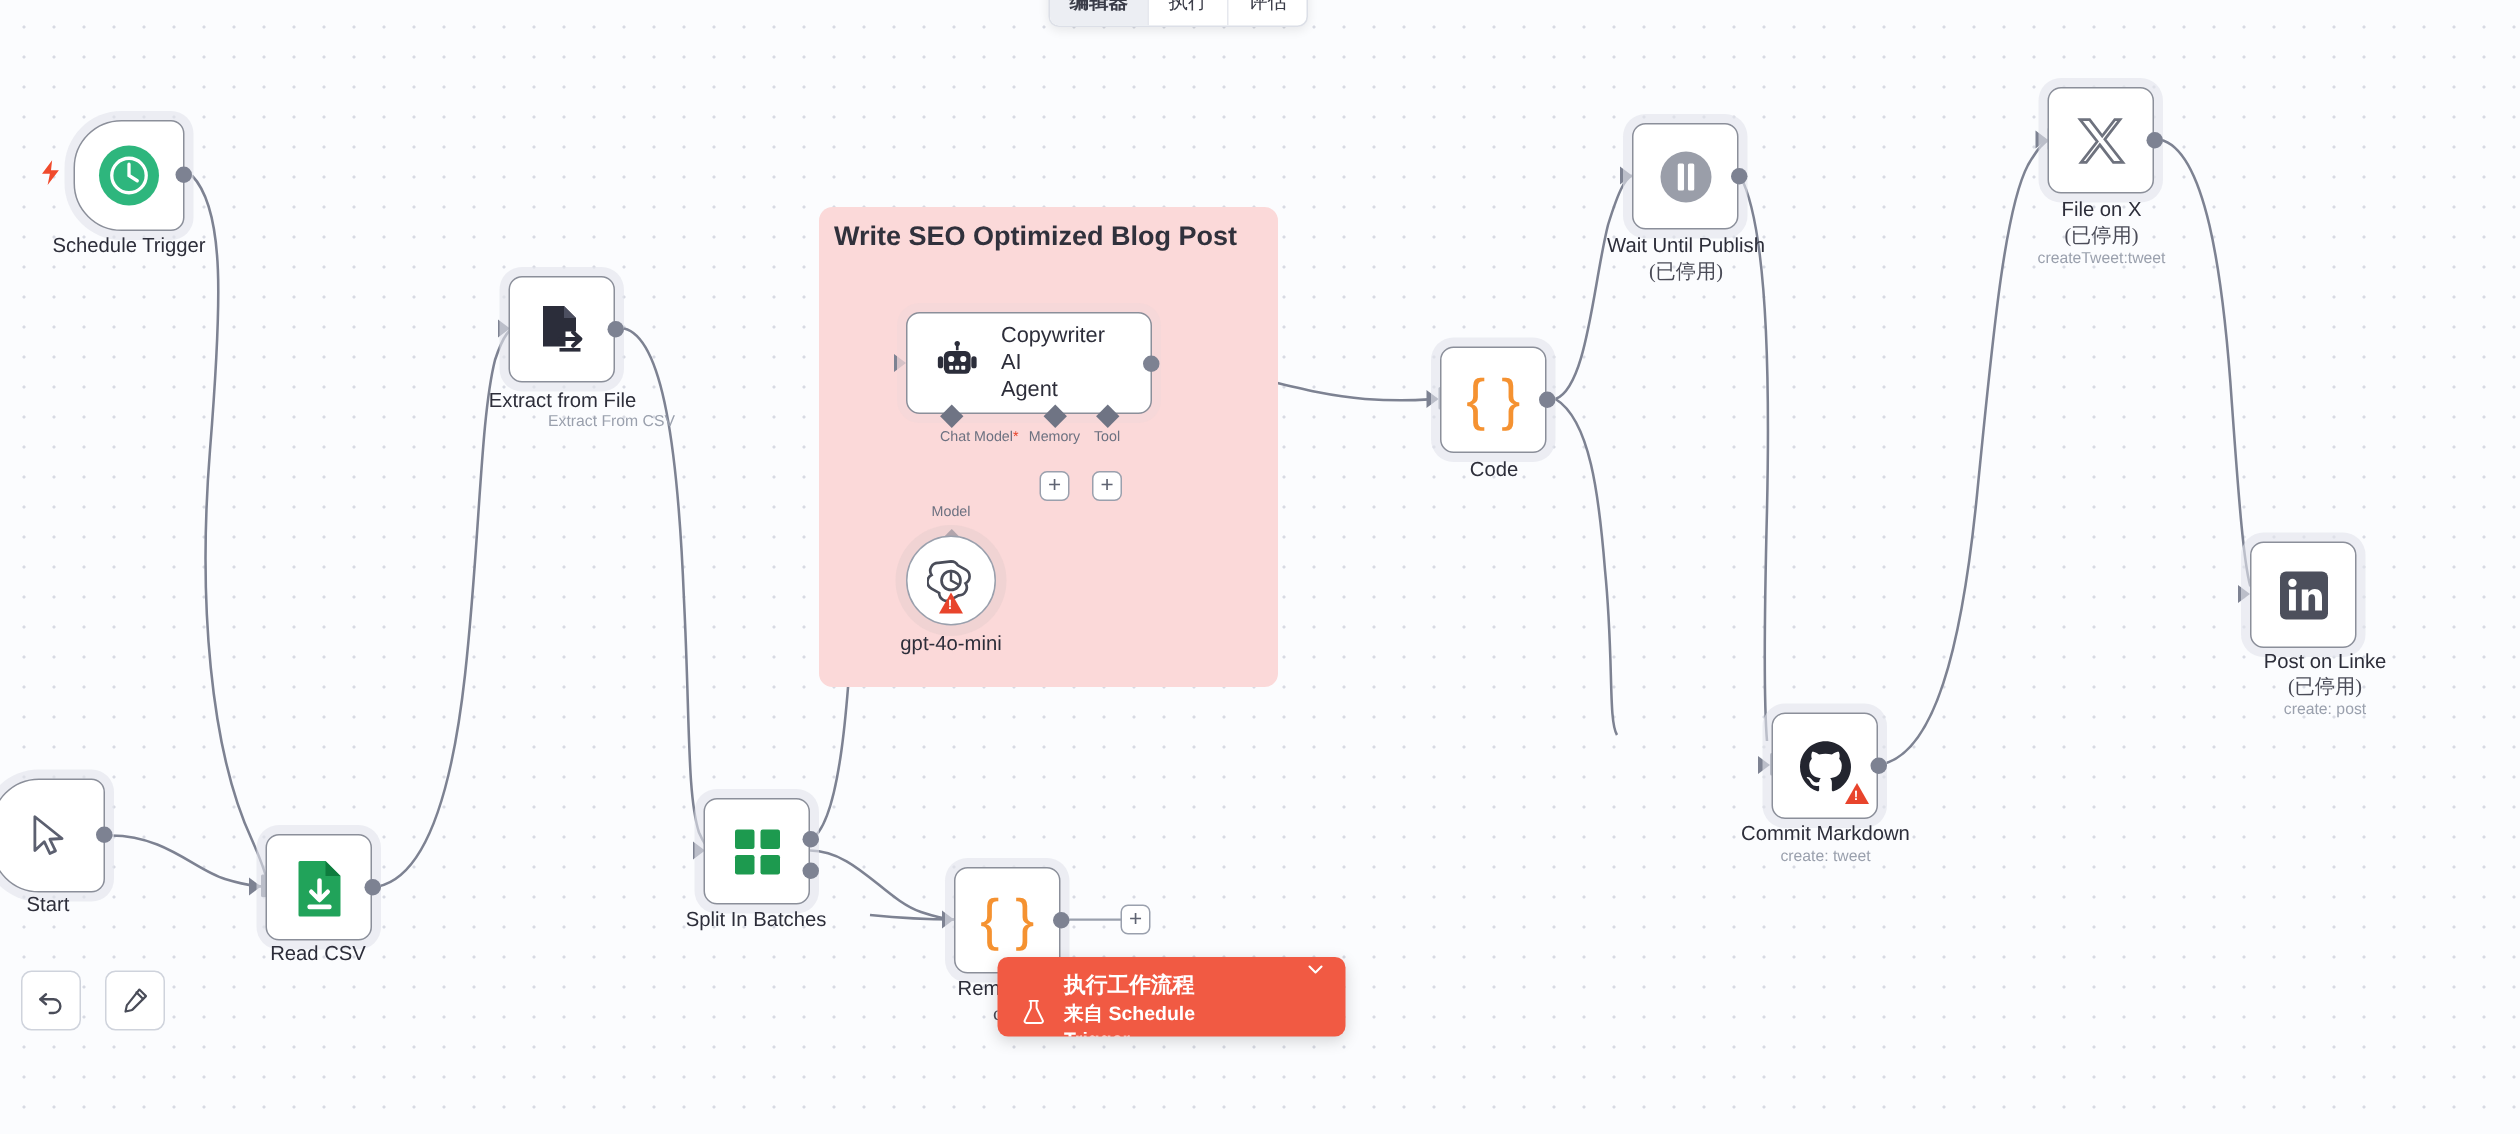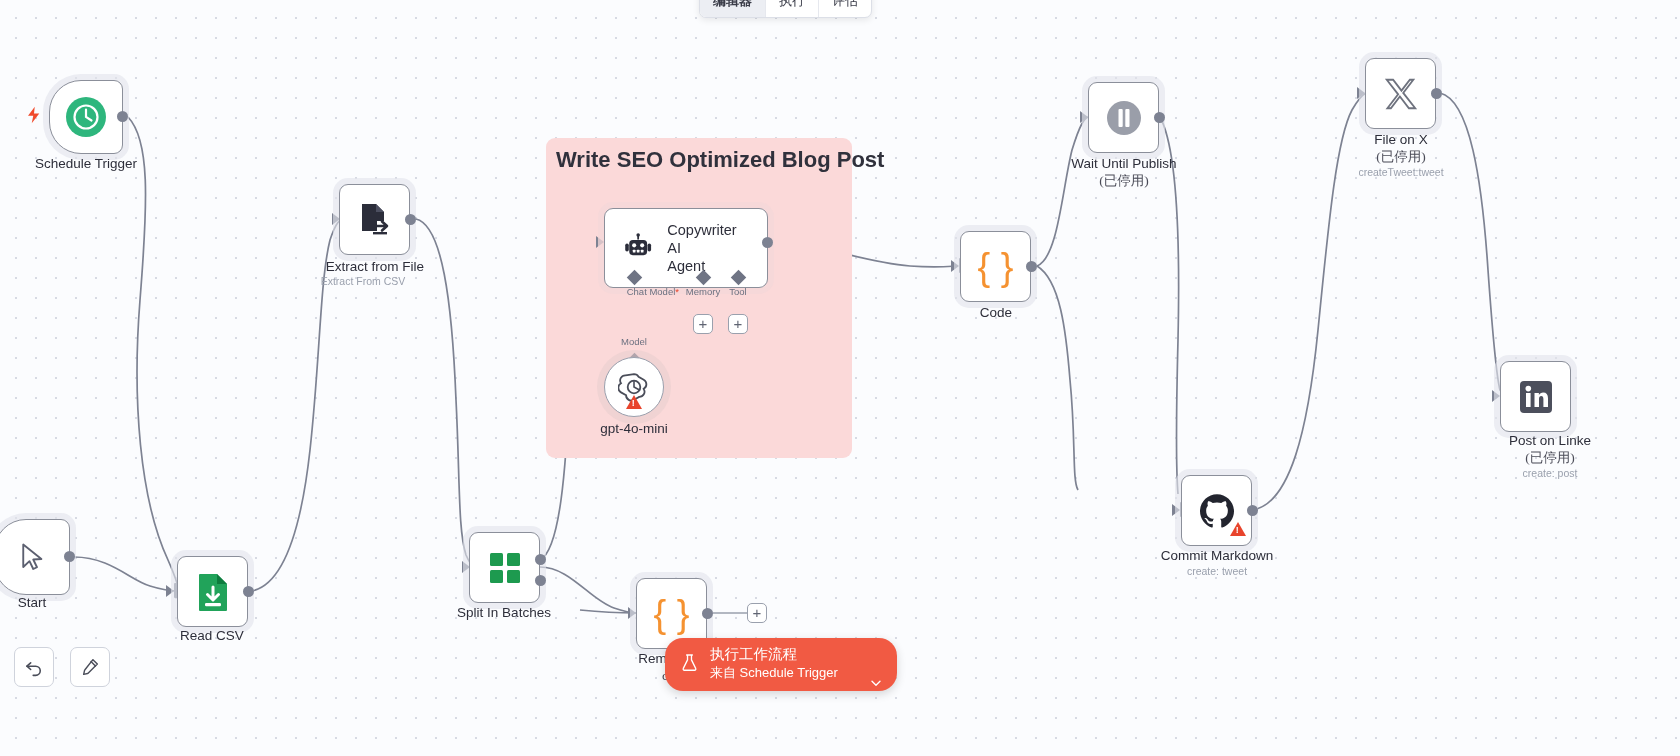--- a/index.html
+++ b/index.html
@@ -96,21 +96,21 @@
   }
 
   
   .sticky {
     position: absolute;
     background: #fbd9d9;
     border-radius: 9px;
   }
   .sticky-title {
     position: absolute;
-    font-size: 22px;
+    font-size: 18px;
     font-weight: bold;
     color: #30313c;
     white-space: nowrap;
   }
 
   
   .agent {
     position: absolute;
     background: #fff;
     border: 1.6px solid #8b8f9a;
@@ -143,26 +143,27 @@
     border: 1.4px solid #cfd3dc;
     border-radius: 7px;
     display: flex; align-items: center; justify-content: center;
     color: #4a4d59;
   }
 
   
   .toast {
     position: absolute;
     display: flex;
-    align-items: flex-end;
+    align-items: flex-start;
     background: #f15a43;
-    border-radius: 18px;
+    border-radius: 7px;
     box-shadow: 0 3px 10px rgba(0,0,0,.16);
     overflow: hidden;
     color: #fff;
+    font-weight: bold;
   }
   .toast-main {
     display: flex; align-items: center; gap: 11px;
     padding: 10px 16px 10px 15px;
   }
   .toast-text { line-height: 1.32; }
   .toast-l1 { font-size: 14.5px; }
   .toast-l2 { font-size: 13px; }
   .toast-div { width: 1px; background: rgba(255,255,255,.45); }
   .toast-caret {
@@ -285,21 +286,21 @@
   <div class="node" style="left:339px; top:184px; width:71px; height:71px;">
     <svg width="40" height="40" viewBox="0 0 40 40">
       <path d="M7 4 h14 l8 8 v9 h-7 v10 H7 z" fill="#2b2d3a"></path>
       <path d="M21 4 l8 8 h-8 z" fill="#4c4f60"></path>
       <path d="M18 26 h13 M27 21.5 L32 26 L27 30.5" stroke="#2b2d3a" stroke-width="2.6" fill="none" stroke-linecap="round" stroke-linejoin="round"></path>
       <rect x="18" y="32" width="14" height="2.4" fill="#2b2d3a"></rect>
     </svg>
   </div>
   <div class="port" style="left:405px; top:214px;"></div>
   <div class="node-label" style="left:300px; top:258px; width:150px;">Extract from File</div>
-  <div class="node-sub" style="left:288px; top:275px; width:150px;">Extract From CSV</div>
+  <div class="node-sub" style="left:300px; top:275px; width:150px;text-align:right;">Extract From CSV</div>
 
   <div class="arrow-in" style="left:462px; top:561px;"></div>
   <div class="port-in" style="left:470px; top:559px;"></div>
   <div class="node" style="left:469px; top:532px; width:71px; height:71px;">
     <svg width="34" height="34" viewBox="0 0 34 34">
       <rect x="2" y="2" width="13" height="13" rx="1.5" fill="#1d9a4f"></rect>
       <rect x="19" y="2" width="13" height="13" rx="1.5" fill="#1d9a4f"></rect>
       <rect x="2" y="19" width="13" height="13" rx="1.5" fill="#1d9a4f"></rect>
       <rect x="19" y="19" width="13" height="13" rx="1.5" fill="#1d9a4f"></rect>
     </svg>
@@ -315,21 +316,21 @@
   </div>
   <div class="port" style="left:702px; top:608px;"></div>
   <div class="plus-btn" style="left:747px; top:603px;">+</div>
   <div class="node-label" style="left:596px; top:650px; width:150px;">
     <span>Remove th</span>
     <span class="dis">csv</span>
   </div>
 
   <div class="arrow-in" style="left:596px; top:236px;"></div>
   <div class="port-in" style="left:604px; top:234px;"></div>
-  <div class="agent" style="left:604px; top:208px; width:164px; height:80px;">
+  <div class="agent" style="left:604px; top:208px; width:164px; height:68px;">
     <svg width="32" height="30" viewBox="0 0 34 32">
       <rect x="7" y="7" width="20" height="17" rx="4" fill="#2b2d3a"></rect>
       <rect x="2.5" y="11" width="4" height="9" rx="2" fill="#2b2d3a"></rect>
       <rect x="27.5" y="11" width="4" height="9" rx="2" fill="#2b2d3a"></rect>
       <rect x="16" y="1.5" width="2" height="5" fill="#2b2d3a"></rect>
       <circle cx="17" cy="1.5" r="2" fill="#2b2d3a"></circle>
       <circle cx="12.5" cy="13" r="2.3" fill="#fff"></circle>
       <circle cx="21.5" cy="13" r="2.3" fill="#fff"></circle>
       <rect x="11" y="18" width="3" height="3" rx="0.6" fill="#fff"></rect>
       <rect x="15.5" y="18" width="3" height="3" rx="0.6" fill="#fff"></rect>

